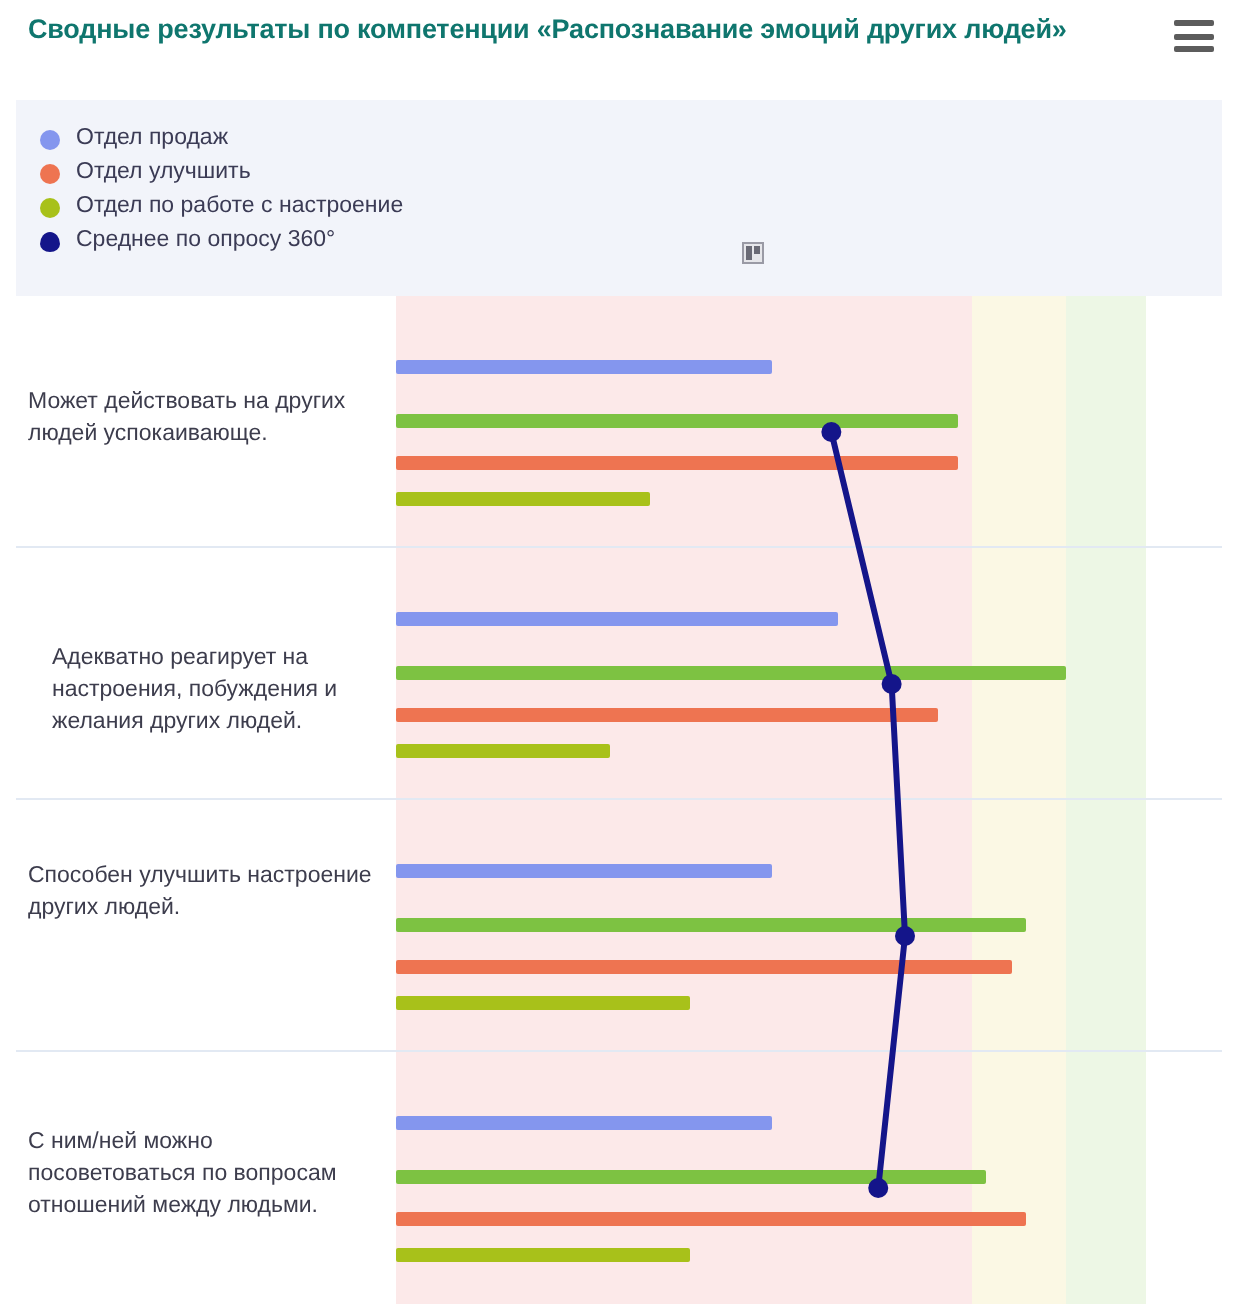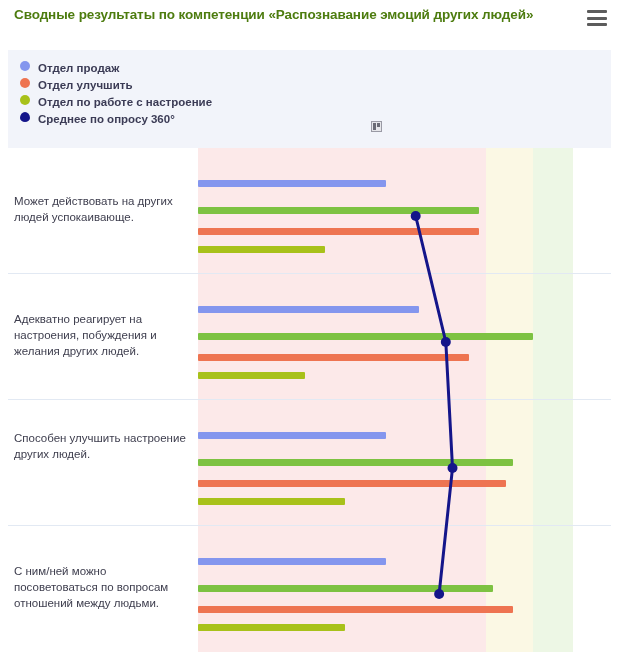--- a/index.html
+++ b/index.html
@@ -23,21 +23,21 @@
     width: 619px; height: 47px;
     padding: 7px 14px 0 14px;
   }
   .title {
     position: absolute;
     left: 14px; top: 6px;
     width: 555px;
     font-size: 13.5px;
     font-weight: bold;
     line-height: 18px;
-    color: #4d7c0f;
+    color: #0f766e;
     letter-spacing: -0.1px;
   }
   .menu-btn {
     position: absolute;
     right: 12px; top: 10px;
     width: 20px; height: 16px;
     display: flex; flex-direction: column;
     justify-content: space-between;
     cursor: pointer;
   }
@@ -54,24 +54,23 @@
     left: 8px; top: 50px;
     width: 603px; height: 98px;
     background: #f2f4fa;
   }
   .legend-list {
     position: absolute;
     left: 12px; top: 11px;
   }
   .legend-row {
     display: flex;
-    align-items: flex-start;
+    align-items: center;
     height: 17px;
     margin-bottom: 0px;
-    font-weight: bold;
   }
   .legend-dot {
     width: 10px; height: 10px;
     border-radius: 50%;
     margin-right: 8px;
     flex: 0 0 auto;
   }
   .legend-dot.diamond { border-radius: 50% 50% 50% 50% / 60% 60% 40% 40%; }
   .legend-label {
     font-size: 11.5px;
@@ -175,21 +174,21 @@
         <div class="zone" style="left: 486px; width: 46.8837px; background: rgb(251, 248, 228);"></div>
         <div class="zone" style="left: 532.884px; width: 40.186px; background: rgb(237, 247, 229);"></div>
       </div>
     <div id="dividers">
         <div class="divider" style="top: 125px;"></div>
         <div class="divider" style="top: 251px;"></div>
         <div class="divider" style="top: 377px;"></div>
       </div>
     <div id="labels">
         <div class="cat-label" style="top: 45px;">Может действовать на других людей успокаивающе.</div>
-        <div class="cat-label" style="top: 163px;">Адекватно реагирует на настроения, побуждения и желания других людей.</div>
+        <div class="cat-label" style="top: 173px; margin-left: 12px;">Адекватно реагирует на настроения, побуждения и желания других людей.</div>
         <div class="cat-label" style="top: 282px;">Способен улучшить настроение других людей.</div>
         <div class="cat-label" style="top: 415px;">С ним/ней можно посоветоваться по вопросам отношений между людьми.</div>
       </div>
     <div id="bars">
         <div class="bar" style="left: 198px; top: 32px; width: 187.535px; background: rgb(132, 150, 238);"></div>
         <div class="bar" style="left: 198px; top: 59px; width: 281.302px; background: rgb(125, 194, 66);"></div>
         <div class="bar" style="left: 198px; top: 80px; width: 281.302px; background: rgb(238, 116, 81);"></div>
         <div class="bar" style="left: 198px; top: 98px; width: 127.256px; background: rgb(168, 193, 26);"></div>
         <div class="bar" style="left: 198px; top: 158px; width: 221.023px; background: rgb(132, 150, 238);"></div>
         <div class="bar" style="left: 198px; top: 185px; width: 334.884px; background: rgb(125, 194, 66);"></div>

